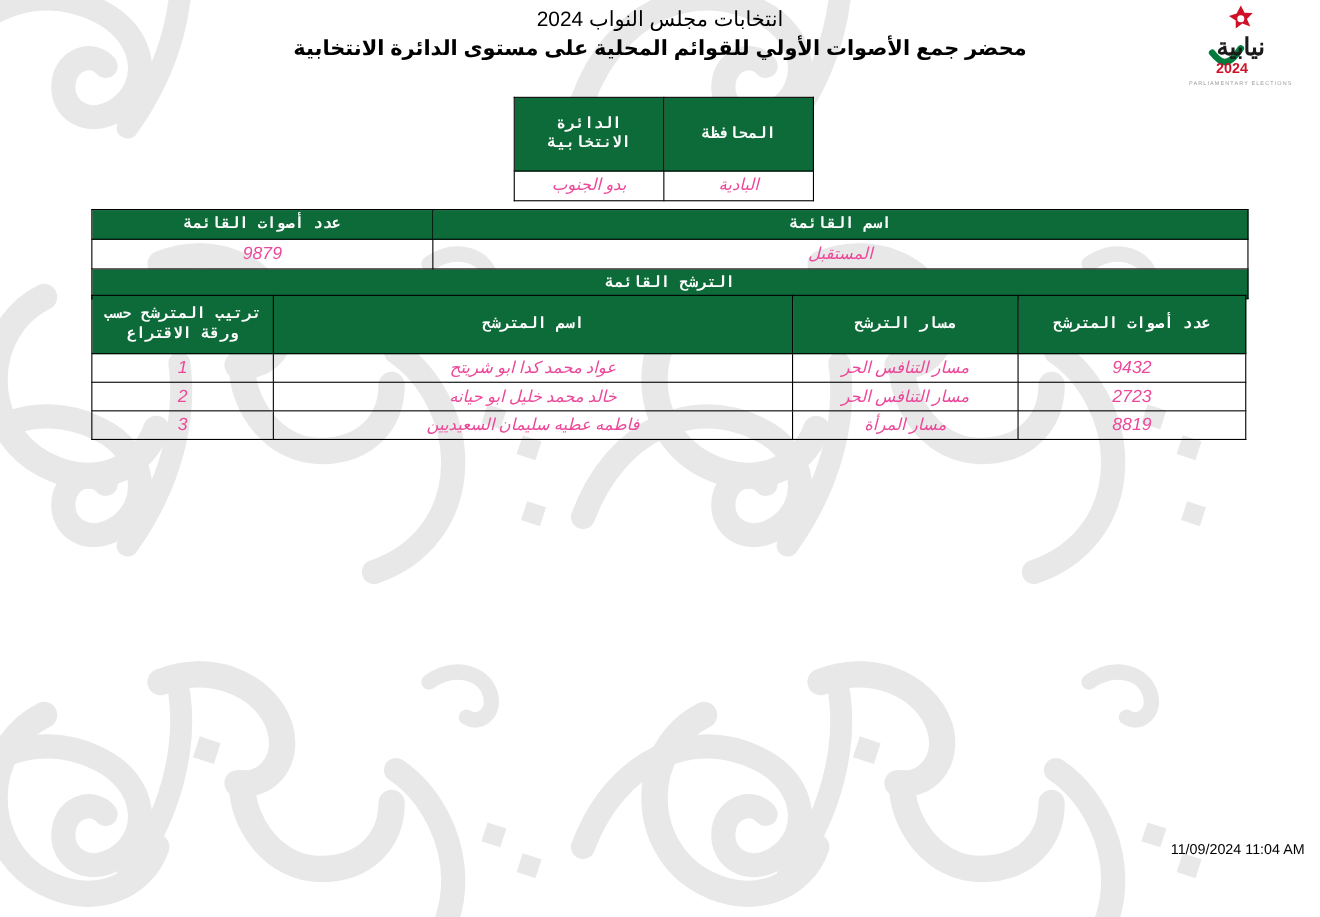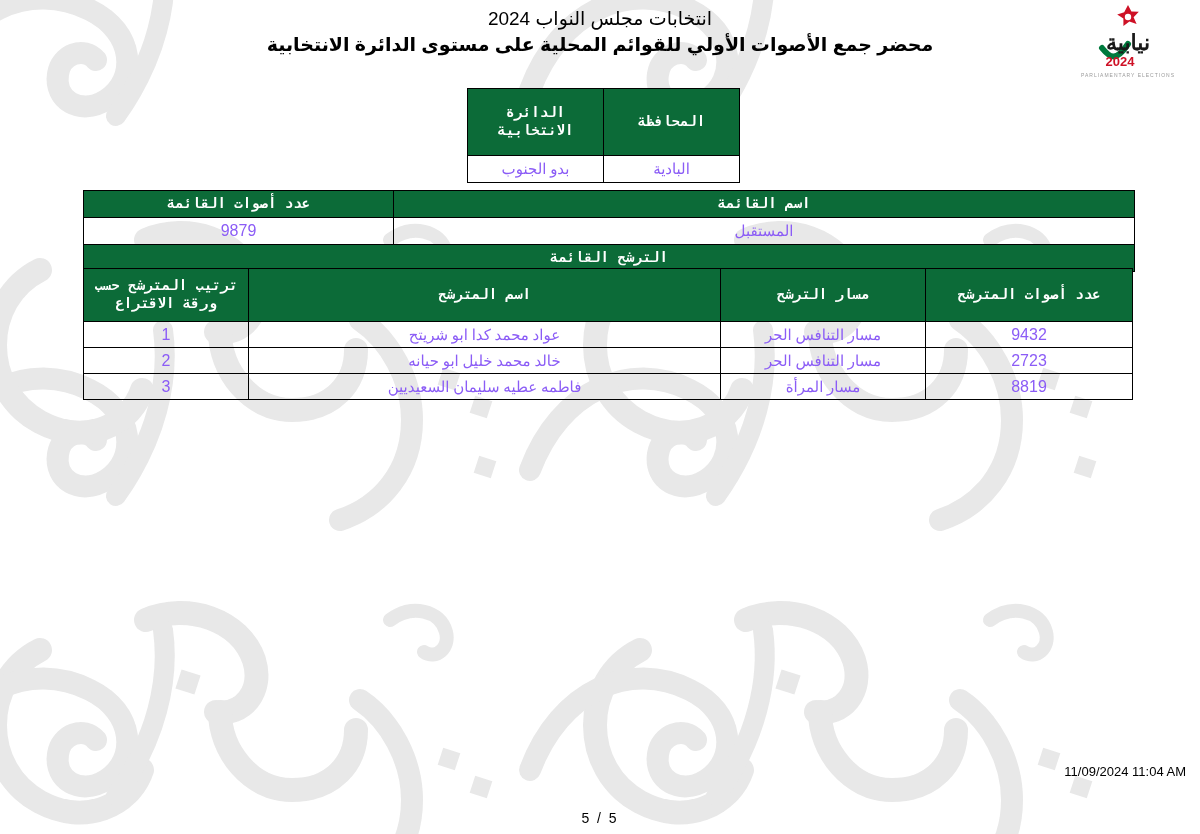--- a/index.html
+++ b/index.html
@@ -90,24 +90,25 @@
   .hd {
     background: #0c6b38;
     color: #ffffff;
     font-family: Liberation Mono, monospace;
     font-weight: bold;
     font-size: 14px;
     line-height: 18px;
   }
   .cell {
     background: transparent;
-    color: #8b5cf6;
+    color: #ec4899;
     font-family: "Liberation Serif", "DejaVu Serif", serif;
     font-size: 15px;
     line-height: 20px;
+    font-style: italic;
   }
   .num {
     font-family: "Liberation Sans", "DejaVu Sans", sans-serif;
     font-size: 16px;
     direction: ltr;
     margin-top: 12px;
   }
 
   
   #district-table {
@@ -298,16 +299,15 @@
         </tr>
         <tr>
           <td class="cell num">8819</td>
           <td class="cell">مسار المرأة</td>
           <td class="cell">فاطمه عطيه سليمان السعيديين</td>
           <td class="cell num">3</td>
         </tr>
       </tbody>
   </table>
 
-  <div class="footer-page">5  /  5</div>
   <div class="footer-stamp">11/09/2024 11:04 AM</div>
 
 </div>
 
 </body></html>

